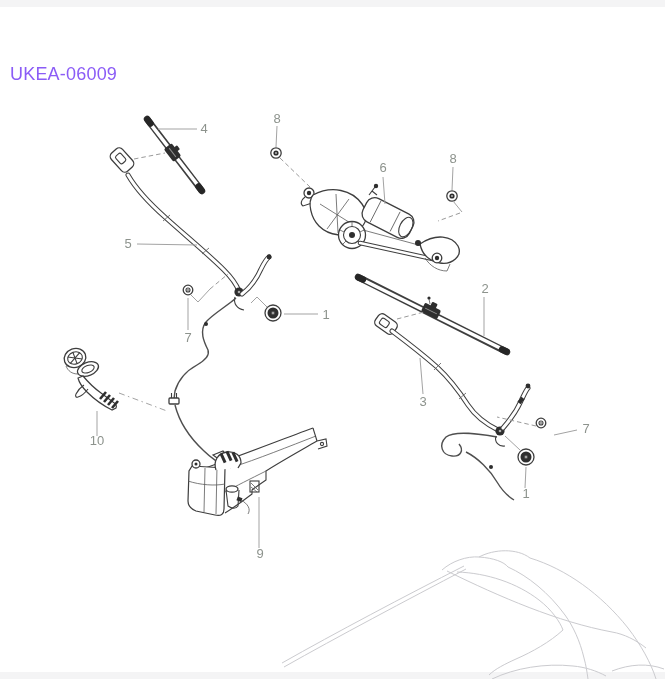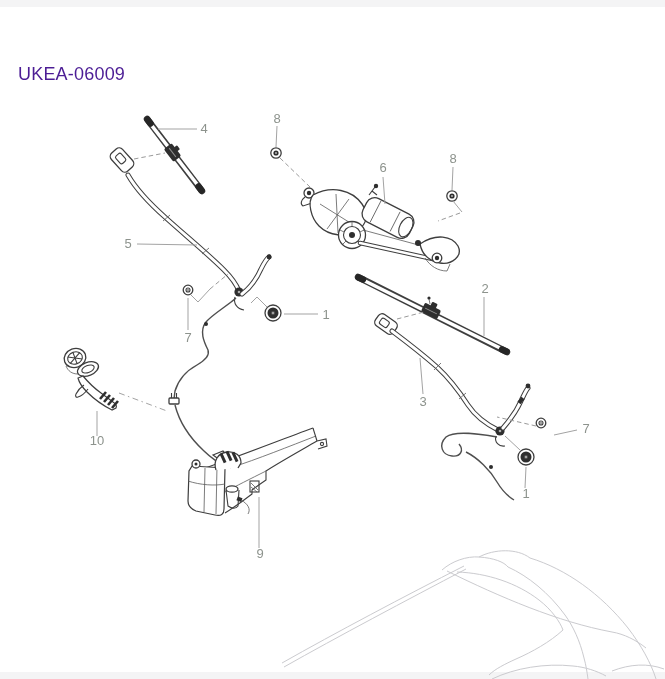--- a/index.html
+++ b/index.html
@@ -1,21 +1,21 @@
 <!DOCTYPE html>
 <html><head>
 <meta charset="utf-8">
 <style>
   html,body{margin:0;padding:0;background:#fff;}
   .page{position:relative;width:665px;height:679px;background:#fff;overflow:hidden;
         font-family:"Liberation Sans",sans-serif;}
   .edge-bar{position:absolute;left:0;width:665px;height:7px;background:#f4f4f5;}
   .edge-bar.top{top:0;}
   .edge-bar.bottom{bottom:0;}
-  .title{position:absolute;left:18px;top:64px;font-size:18px;color:#4c1d95;letter-spacing:.2px;}
+  .title{position:absolute;left:10px;top:64px;font-size:18px;color:#8b5cf6;letter-spacing:.2px;}
   svg{position:absolute;left:0;top:0;}
   
   .pw{fill:#fff;stroke:#3e3e3e;stroke-width:1.3;}
   .pw2{fill:#fff;stroke:#3e3e3e;stroke-width:1.2;}
   .pb{fill:#2e2e2e;stroke:none;}
   .ol{fill:none;stroke:#3e3e3e;stroke-width:1.1;}
   .thin{fill:none;stroke:#5a5a5a;stroke-width:.8;}
   .d5{stroke:#3e3e3e;stroke-width:5;fill:none;stroke-linecap:round;}
   .w3{stroke:#fff;stroke-width:3;fill:none;stroke-linecap:round;}
   .rod1{stroke:#3e3e3e;stroke-width:4.5;fill:none;stroke-linecap:round;}

